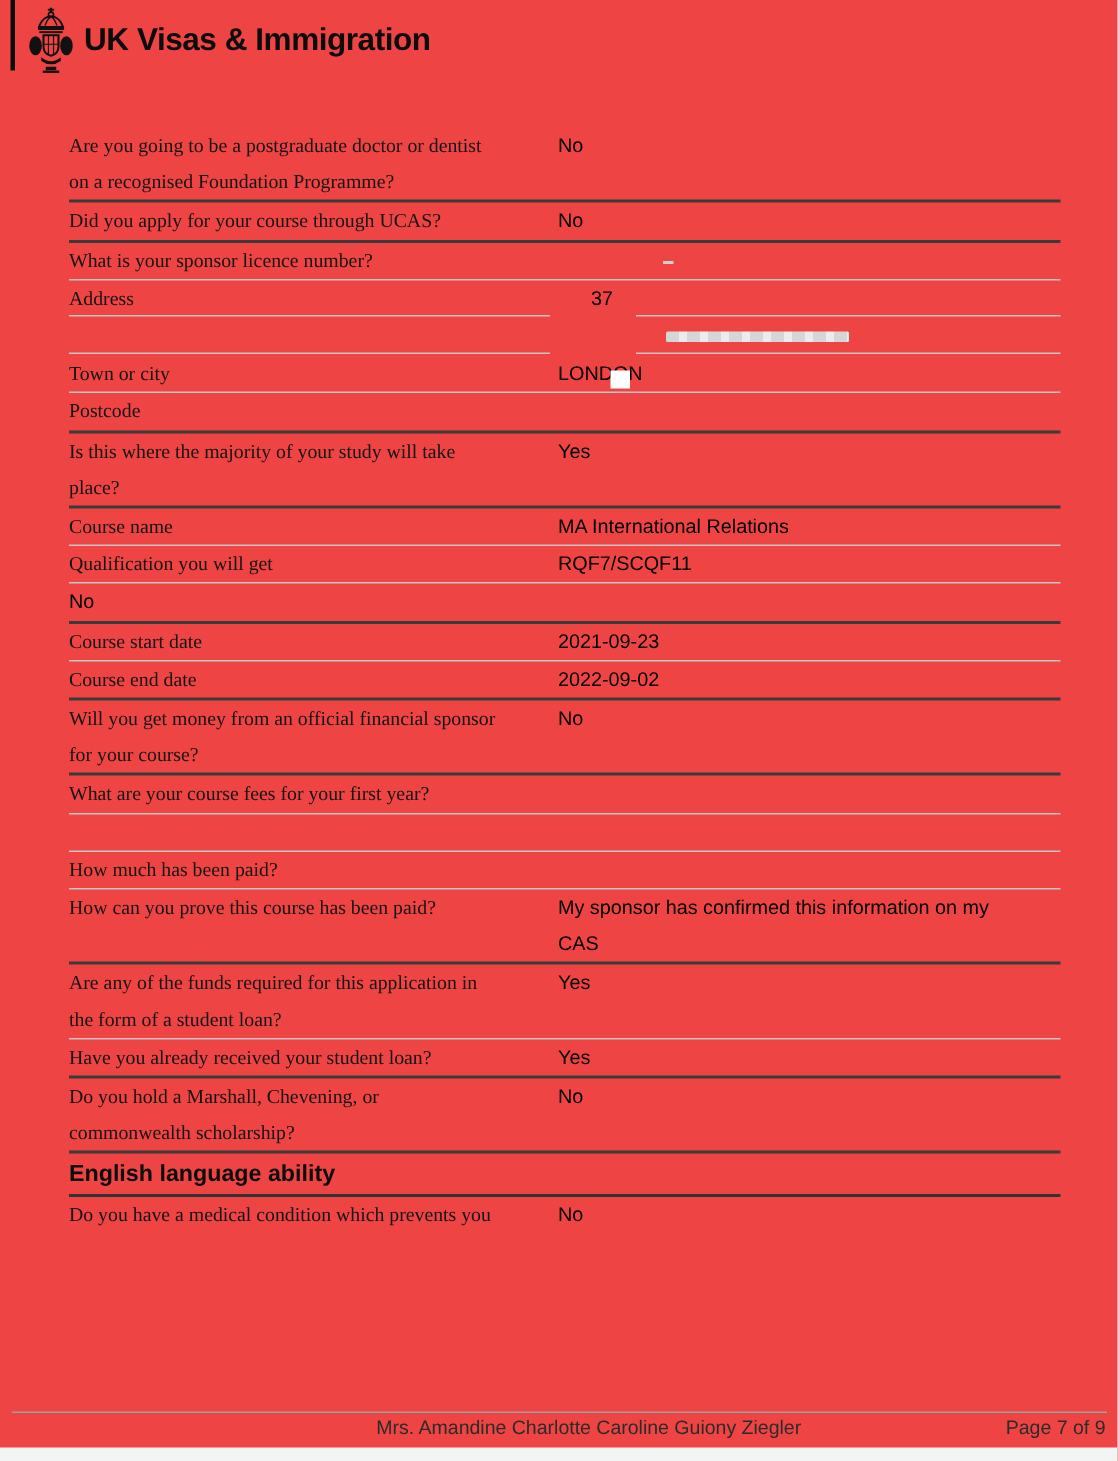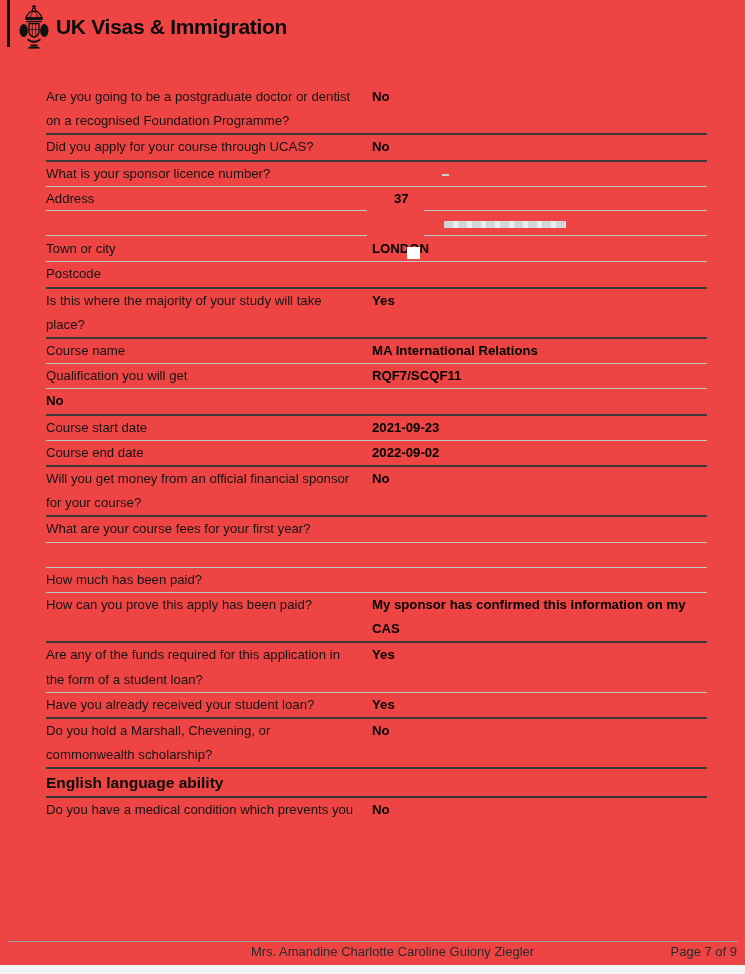--- a/index.html
+++ b/index.html
@@ -17,22 +17,22 @@
   .app-title{
     position:absolute;left:56px;top:15px;
     font-size:21px;font-weight:bold;letter-spacing:-0.3px;color:#0b0c0c;
   }
   
   .qa-table{position:absolute;left:46px;top:85px;width:661px;}
   .qa-row{display:flex;align-items:flex-start;}
   .qa-row .q, .qa-row .a{
     font-size:13.2px;line-height:24.2px;white-space:pre-line;
   }
-  .qa-row .q{width:326px;flex:0 0 326px;padding-right:4px;box-sizing:border-box;}
-  .qa-row .a{flex:1;font-weight:bold;color:#000;position:relative;min-height:24.2px;}
+  .qa-row .q{width:326px;flex:0 0 326px;padding-right:4px;box-sizing:border-box;font-family:Liberation Serif, serif;}
+  .qa-row .a{flex:1;font-weight:normal;color:#000;position:relative;min-height:24.2px;}
   .divider-light{border-bottom:1px solid #c6c6c6;}
   .divider-dark{border-bottom:2px solid #3a3a3a;}
   .divider-none{border-bottom:none;}
   .divider-gap{
     border-bottom:1px solid transparent;
     background-image:linear-gradient(90deg,#c6c6c6 0 321px,transparent 321px 378px,#c6c6c6 378px 100%);
     background-size:100% 1px;background-position:0 100%;background-repeat:no-repeat;gap:22px;
   }
   .section-row{
     font-size:15.5px;font-weight:bold;line-height:27px;color:#0b0c0c;
@@ -149,21 +149,21 @@
         <div class="a"></div>
       </div>
       <div class="qa-row divider-light">
         <div class="a"></div>
       </div>
       <div class="qa-row divider-light">
         <div class="q">How much has been paid?</div>
         <div class="a"></div>
       </div>
       <div class="qa-row divider-dark">
-        <div class="q">How can you prove this apply has been paid?</div>
+        <div class="q">How can you prove this course has been paid?</div>
         <div class="a">My sponsor has confirmed this information on my
 CAS</div>
       </div>
       <div class="qa-row divider-light">
         <div class="q">Are any of the funds required for this application in
 the form of a student loan?</div>
         <div class="a">Yes</div>
       </div>
       <div class="qa-row divider-dark">
         <div class="q">Have you already received your student loan?</div>

